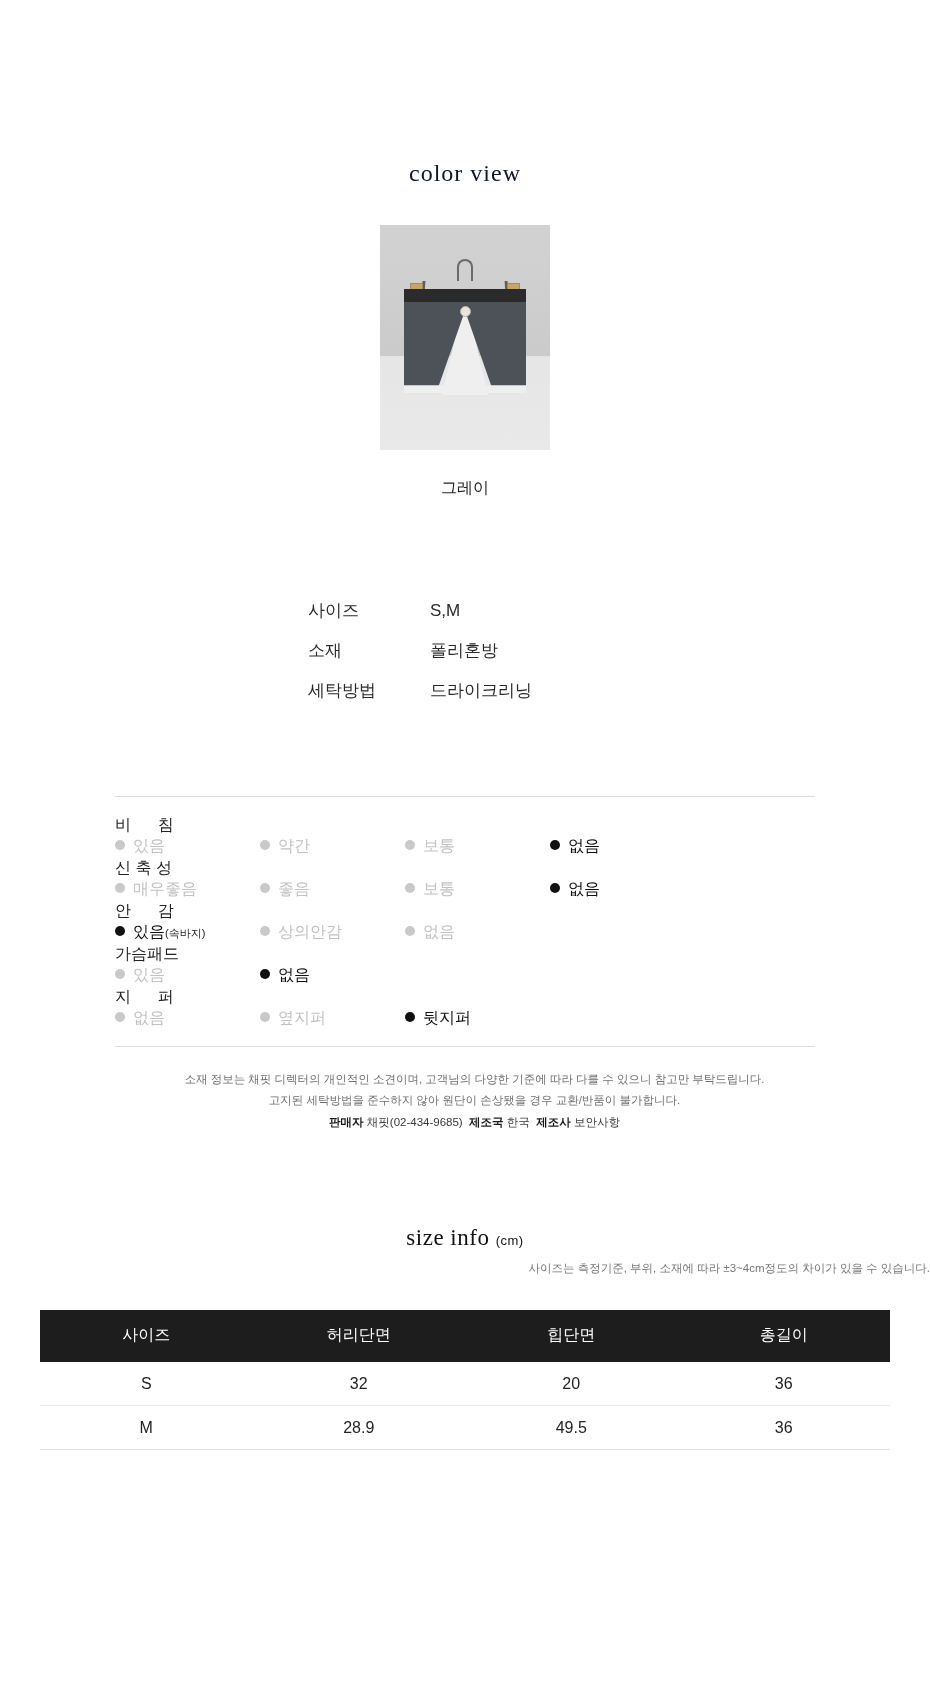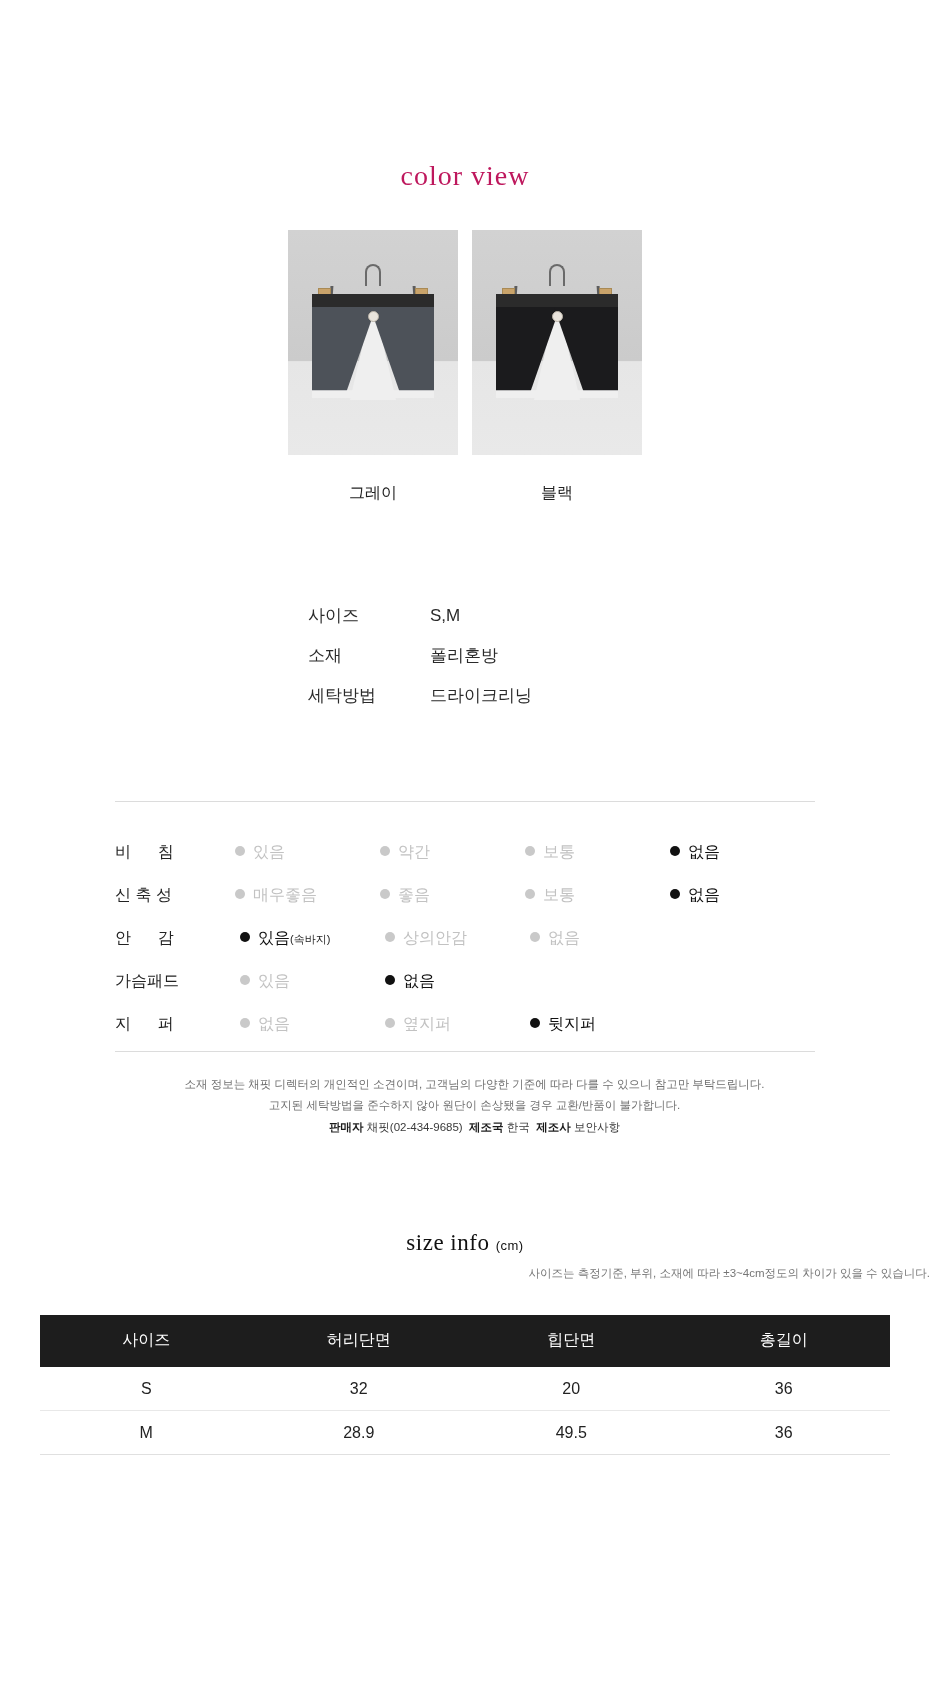--- a/index.html
+++ b/index.html
@@ -14,23 +14,23 @@
     font-family: "Liberation Sans", sans-serif;
     color: #222222;
     position: relative;
     overflow: hidden;
   }
 
   
   .colorview-title {
     text-align: center;
     font-family: "Liberation Serif", serif;
-    font-size: 28px;
+    font-size: 24px;
     letter-spacing: 1px;
-    color: #be185d;
+    color: #0f172a;
     padding-top: 160px;
   }
 
   .swatch-row {
     display: flex;
     justify-content: center;
     gap: 14px;
     margin-top: 38px;
   }
   .swatch {
@@ -171,22 +171,23 @@
 
   
   .attrs {
     margin: 94px 115px 0 115px;
     border-top: 1px solid #dcdcdc;
     border-bottom: 1px solid #dcdcdc;
     padding: 18px 0 16px 0;
   }
   .attr-row {
     display: flex;
-    align-items: flex-end;
+    align-items: flex-start;
     height: 43px;
+    flex-direction: column;
   }
   .attr-name {
     width: 125px;
     font-size: 16px;
     color: #222;
     letter-spacing: 0;
     white-space: pre;
   }
   .attr-opts {
     display: flex;
@@ -290,38 +291,20 @@
         <div class="pleat"></div>
         <div class="body-l"></div>
         <div class="body-r"></div>
         <div class="hem"></div>
         <div class="button"></div>
       </div>
     </div>
     <div class="swatch-label">그레이</div>
   </div>
 
-  <div class="swatch">
-    <div class="swatch-photo">
-      <div class="ph-bg"></div>
-      <div class="hanger-hook"></div>
-      <div class="hanger-bar"></div>
-      <div class="clip l"></div>
-      <div class="clip r"></div>
-      <div class="skirt black">
-        <div class="band"></div>
-        <div class="pleat"></div>
-        <div class="body-l"></div>
-        <div class="body-r"></div>
-        <div class="hem"></div>
-        <div class="button"></div>
-      </div>
-    </div>
-    <div class="swatch-label">블랙</div>
-  </div>
 
 </div>
 
 <div class="spec-list">
   <div class="spec-row">
     <div class="spec-key">사이즈</div>
     <div class="spec-val">S,M</div>
   </div>
   <div class="spec-row">
     <div class="spec-key">소재</div>

